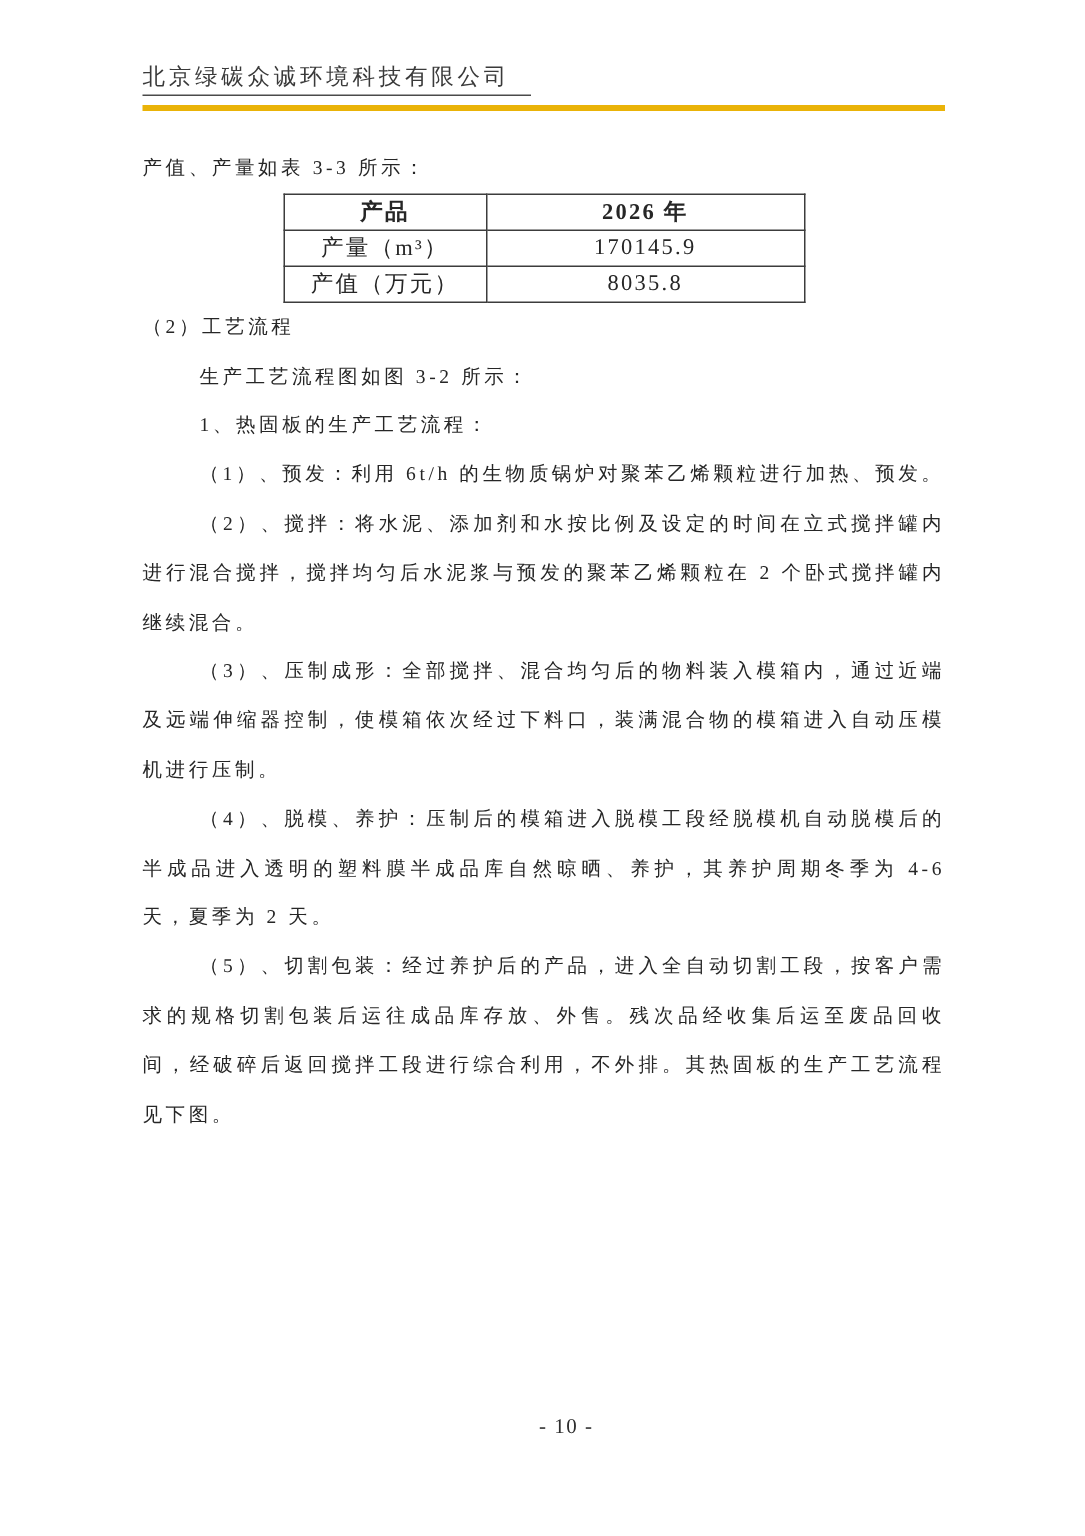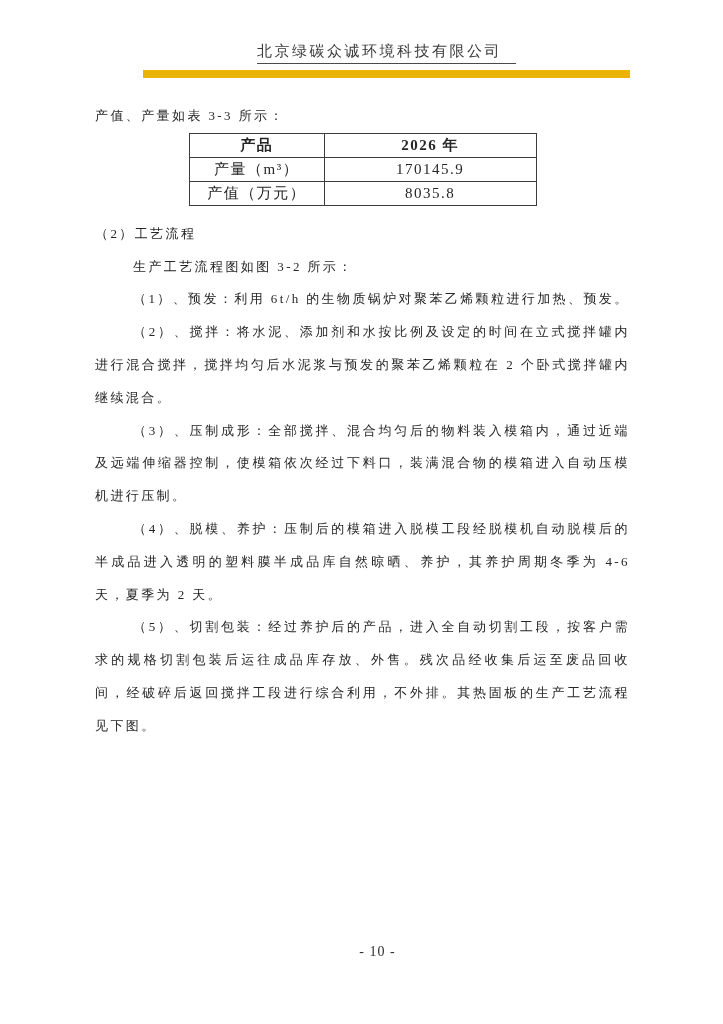--- a/index.html
+++ b/index.html
@@ -13,26 +13,25 @@
   }
   .page {
     width: 723px;
     height: 1024px;
     position: relative;
     padding: 42px 93px 0 95px;
   }
   
   .page-header {
     display: flex;
-    justify-content: center;
+    justify-content: flex-start;
     align-items: flex-end;
-    border-bottom: 8px solid #eab308;
+    border-bottom: 4px solid #eab308;
     padding-bottom: 6px;
     font-size: 15px;
-    margin-left: 48px;
   }
   .company {
     letter-spacing: 2.5px;
     border-bottom: 1px solid #4a4a4a;
     padding: 0 14px 2px 0;
     color: #3a3a3a;
   }
   .archive {
     letter-spacing: 1px;
     font-weight: bold;
@@ -57,21 +56,21 @@
     text-align: center;
     font-size: 17px;
     font-weight: bold;
     letter-spacing: 1.5px;
     margin: 12px 0 10px 0;
     color: #1f1f1f;
   }
   
   table.prod-table {
     border-collapse: collapse;
-    margin: 0 auto 12px auto;
+    margin: 0 auto 0 auto;
     width: 348px;
   }
   table.prod-table th, table.prod-table td {
     border: 1.4px solid #3c3c3c;
     height: 24px;
     text-align: center;
     vertical-align: middle;
     font-size: 15px;
     letter-spacing: 1.5px;
     padding: 0 4px;
@@ -118,20 +117,21 @@
         </tr>
         <tr>
           <td>产值（万元）</td>
           <td>8035.8</td>
         </tr>
       </tbody>
     </table>
 
     <p class="para">（2）工艺流程</p>
     <p class="para indent">生产工艺流程图如图 3-2 所示：</p>
+    <p class="para indent">1、热固板的生产工艺流程：</p>
     <p class="para indent">（1）、预发：利用 6t/h 的生物质锅炉对聚苯乙烯颗粒进行加热、预发。</p>
     <p class="para indent">（2）、搅拌：将水泥、添加剂和水按比例及设定的时间在立式搅拌罐内进行混合搅拌，搅拌均匀后水泥浆与预发的聚苯乙烯颗粒在 2 个卧式搅拌罐内继续混合。</p>
     <p class="para indent">（3）、压制成形：全部搅拌、混合均匀后的物料装入模箱内，通过近端及远端伸缩器控制，使模箱依次经过下料口，装满混合物的模箱进入自动压模机进行压制。</p>
     <p class="para indent">（4）、脱模、养护：压制后的模箱进入脱模工段经脱模机自动脱模后的半成品进入透明的塑料膜半成品库自然晾晒、养护，其养护周期冬季为 4-6 天，夏季为 2 天。</p>
     <p class="para indent">（5）、切割包装：经过养护后的产品，进入全自动切割工段，按客户需求的规格切割包装后运往成品库存放、外售。残次品经收集后运至废品回收间，经破碎后返回搅拌工段进行综合利用，不外排。其热固板的生产工艺流程见下图。</p>
 
   </main>
 
   <footer class="page-footer">
     <span>- 10 -</span>

